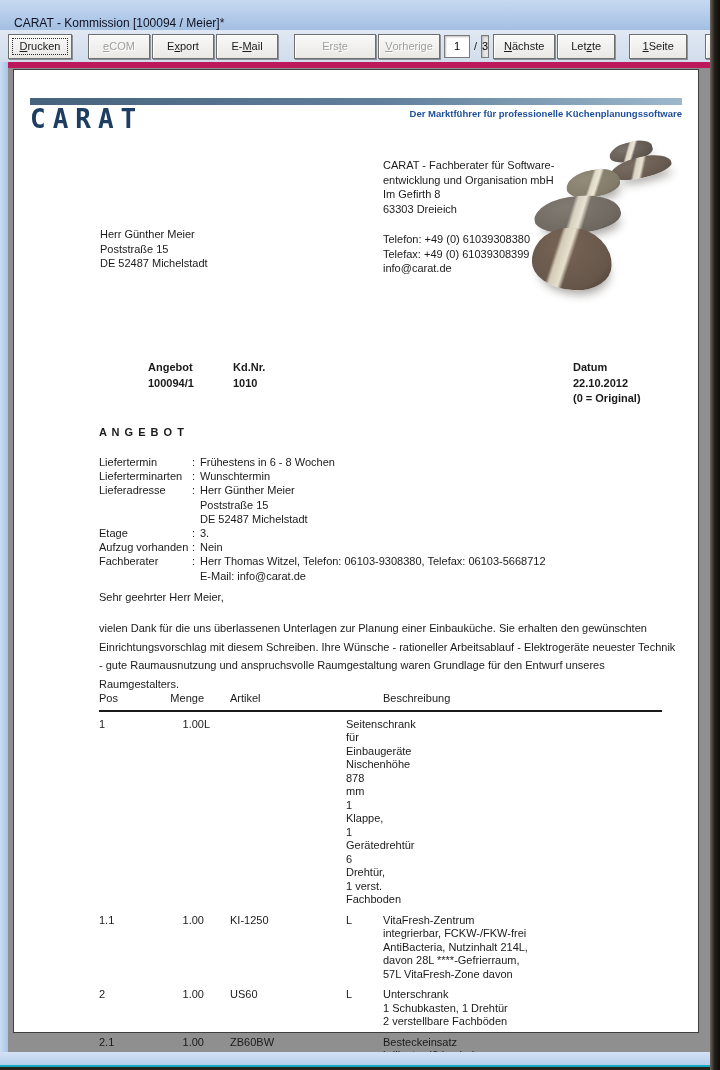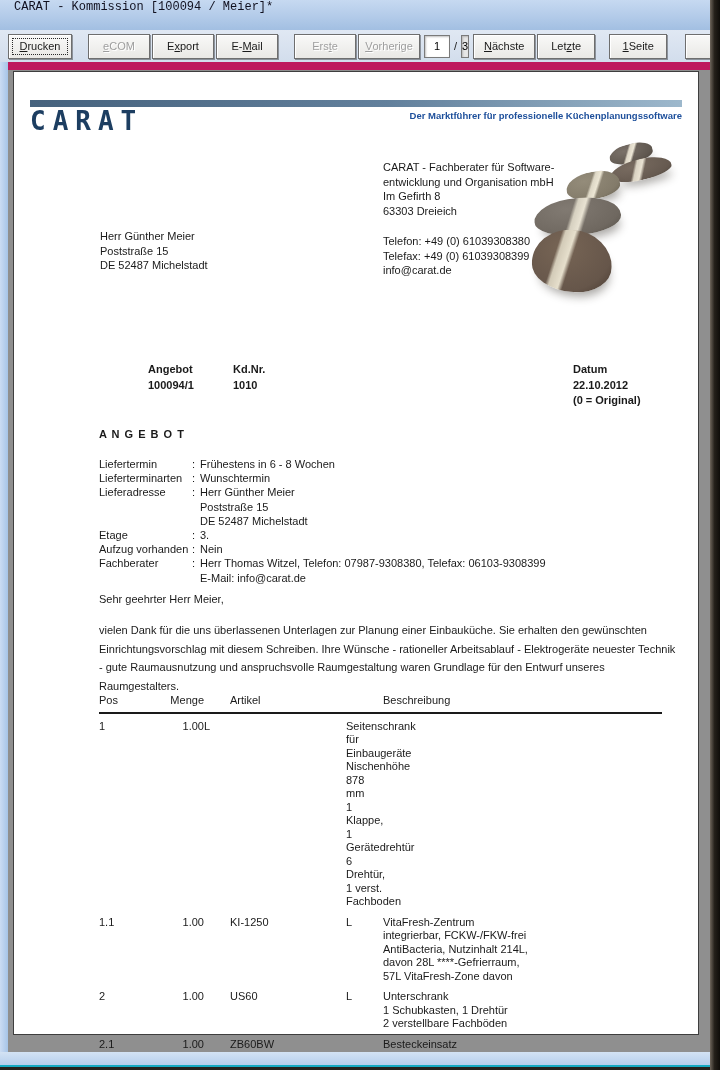--- a/index.html
+++ b/index.html
@@ -3,21 +3,21 @@
 <meta charset="utf-8">
 <style>
   html,body{margin:0;padding:0;}
   body{width:720px;height:1070px;overflow:hidden;background:#000;
        font-family:"Liberation Sans",sans-serif;}
   .screen{position:relative;width:720px;height:1070px;background:#9eb8d8;overflow:hidden;}
 
   
   .titlebar{position:absolute;left:0;top:0;width:720px;height:30px;
     background:linear-gradient(to bottom,#c6d9f1,#b3cbe9 55%,#a2bfe2);
-    display:flex;align-items:flex-start;border-bottom:1px solid #8fa9c9;font-family:Liberation Mono, monospace;}
+    display:flex;align-items:flex-end;border-bottom:1px solid #8fa9c9;}
   .titlebar .ttl{margin-left:14px;font-size:12px;color:#10101f;}
   .toolbar{position:absolute;left:0;top:30px;width:720px;height:32px;
     background:linear-gradient(#e0e8f3,#d2ddec);
     display:flex;align-items:center;padding-left:8px;box-sizing:border-box;}
   .tb{position:relative;height:25px;font-family:"Liberation Sans",sans-serif;
     font-size:11px;color:#1a1a1a;flex:0 0 auto;
     border:1px solid #6e6e6e;background:linear-gradient(#f9f9f8,#e9e8e5);
     box-shadow:1px 1px 0 rgba(0,0,0,.35), inset 1px 1px 0 #ffffff;
     display:flex;align-items:center;justify-content:center;padding:0 4px;box-sizing:border-box;}
   .tb u{text-decoration:underline;}
@@ -33,21 +33,21 @@
   .left-frame{position:absolute;left:0;top:62px;bottom:18px;width:8px;
     background:linear-gradient(to right,#cbdcf3,#a6c4e7);}
   .bottom-frame{position:absolute;left:0;bottom:0;width:720px;height:18px;
     background:linear-gradient(#d3e2f4,#aac8ea);
     box-shadow:inset 0 -3px 0 #26221c, inset 0 -5px 0 #14aac2;}
   .dark-strip{position:absolute;right:0;top:0;width:10px;height:1070px;z-index:40;
     background:linear-gradient(to right,#6e665c,#24201a 45%,#0e0c09);}
 
   
   .preview{position:absolute;left:8px;top:62px;width:704px;height:990px;
-    background:#8f8f8f;border-top:8px solid #be185d;box-sizing:border-box;}
+    background:#8f8f8f;border-top:6px solid #be185d;box-sizing:border-box;}
   .page{position:absolute;left:6px;top:2px;width:684px;height:962px;background:#fff;
     box-shadow:0 0 0 1px #3e3e3e;font-size:11px;color:#1a1a1a;}
 
   
   .hdr-rule{position:absolute;left:16px;top:28px;width:652px;height:7px;
     background:linear-gradient(to right,#46627d,#62809c 55%,#9db8cc);}
   .logo{position:absolute;left:16px;top:34px;font-family:"DejaVu Sans Mono",monospace;
     font-weight:bold;font-size:26px;letter-spacing:7px;color:#1d3e61;transform:scaleY(1.05);}
   .tagline{position:absolute;right:16px;top:38px;font-size:9.5px;font-weight:bold;color:#1d4f9b;}
 
@@ -125,21 +125,21 @@
     <button class="tb" style="width:62px;margin-left:2px">
         <span>E</span>
         <u>x</u>
         <span>port</span>
       </button>
     <button class="tb" style="width:62px;margin-left:2px">
         <span>E-</span>
         <u>M</u>
         <span>ail</span>
       </button>
-    <button class="tb disabled" style="width:62px;margin-left:16px">
+    <button class="tb disabled" style="width:82px;margin-left:16px">
         <span>Ers</span>
         <u>t</u>
         <span>e</span>
       </button>
     <button class="tb disabled" style="width:62px;margin-left:2px">
         <span></span>
         <u>V</u>
         <span>orherige</span>
       </button>
     <input class="pgnum" style="margin-left: 4px;" value="1">
@@ -251,21 +251,21 @@
             <span>3.</span>
           </div>
         <div class="drow">
             <span class="lbl">Aufzug vorhanden</span>
             <span class="col">:</span>
             <span>Nein</span>
           </div>
         <div class="drow">
             <span class="lbl">Fachberater</span>
             <span class="col">:</span>
-            <span>Herr Thomas Witzel, Telefon: 07987-9308380, Telefax: 06103-9308399</span>
+            <span>Herr Thomas Witzel, Telefon: 06103-9308380, Telefax: 06103-5668712</span>
           </div>
         <div class="drow">
             <span class="lbl"></span>
             <span class="col"></span>
             <span>E-Mail: info@carat.de</span>
           </div>
       </div>
 
       <div class="salutation">Sehr geehrter Herr Meier,</div>
       <div class="bodytext">vielen Dank für die uns überlassenen Unterlagen zur Planung einer Einbauküche. Sie erhalten den gewünschten Einrichtungsvorschlag mit diesem Schreiben. Ihre Wünsche - rationeller Arbeitsablauf - Elektrogeräte neuester Technik - gute Raumausnutzung und anspruchsvolle Raumgestaltung waren Grundlage für den Entwurf unseres Raumgestalters.</div>

